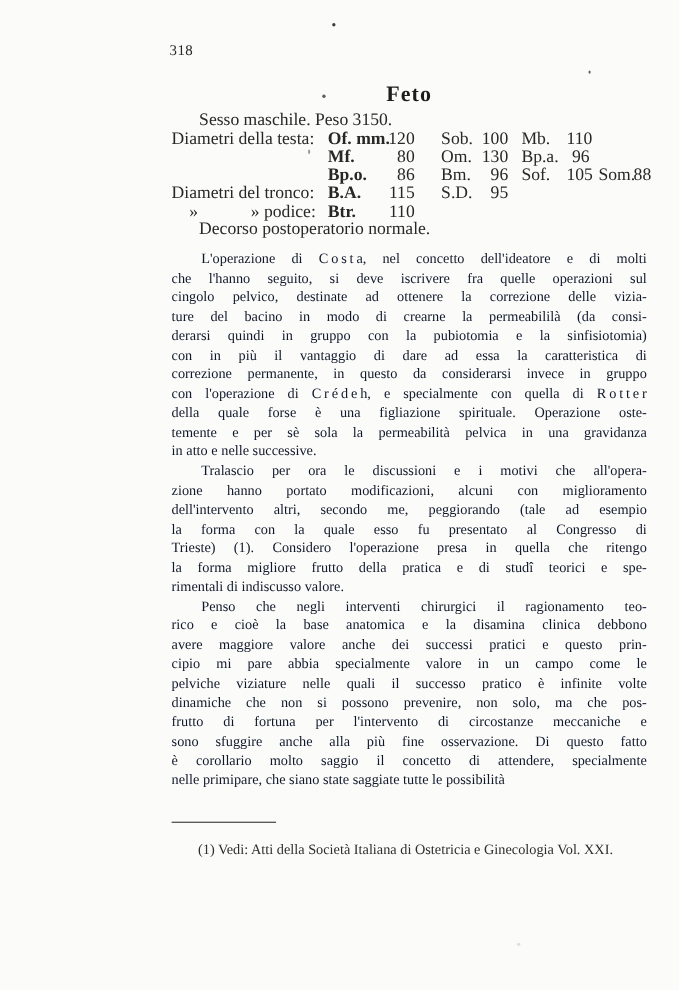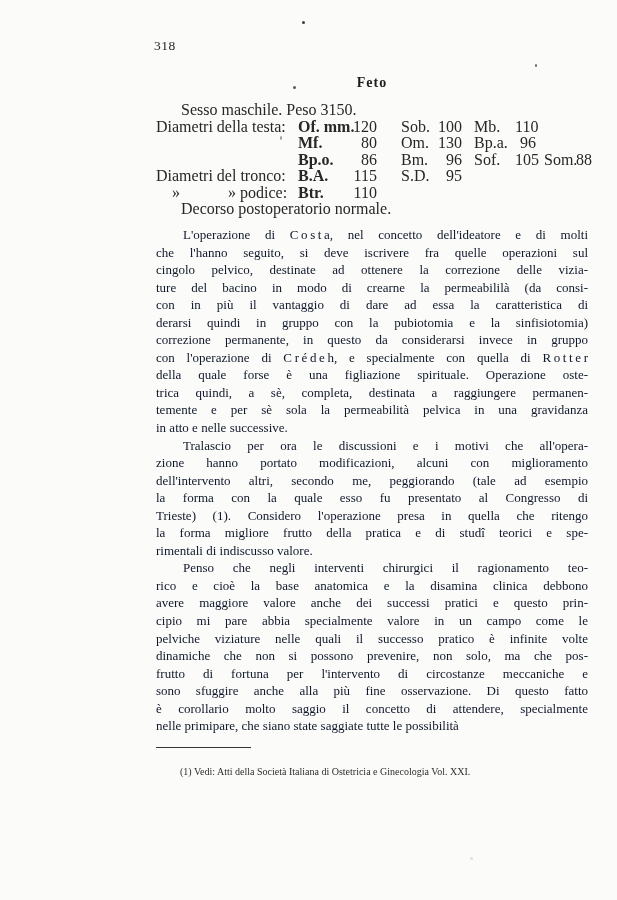--- a/index.html
+++ b/index.html
@@ -13,21 +13,21 @@
   }
   .page { position: relative; width: 617px; height: 900px; margin-left: 28px; }
 
   .page-number {
     position: absolute; left: 126px; top: 38px;
     font-size: 13.5px; letter-spacing: 0.5px; color: #262626;
   }
 
   .heading {
     position: absolute; left: 128px; top: 75px; width: 432px;
-    text-align: center; font-weight: bold; font-size: 14px;
+    text-align: center; font-weight: bold; font-size: 20px;
     letter-spacing: 1px; color: #1d1d1d;
   }
 
   .case-block {
     position: absolute; left: 128px; top: 102px; width: 460px;
     font-size: 16px; line-height: 16.5px; color: #272727;
   }
   .case-intro, .case-outcome { padding-left: 25px; }
   .case-row { display: flex; }
   .case-row .cell { display: inline-block; white-space: pre; }
@@ -53,21 +53,21 @@
   }
   .para .tline:first-child { text-indent: 27px; }
   .para .tline.lastline { text-align-last: left; }
 
   .footnote-rule {
     position: absolute; left: 128px; top: 747px; width: 95px;
     border-top: 1.3px solid #343434;
   }
   .footnote {
     position: absolute; left: 128px; top: 764px; width: 440px;
-    font-size: 10px; line-height: 16px; color: #2d2d2d;
+    font-size: 13px; line-height: 16px; color: #2d2d2d;
     text-indent: 24px;
   }
 
   .speck { position: absolute; border-radius: 50%; background: #3c3c3c; }
   .speck-1 { left: 274px; top: 21px;  width: 3px; height: 3px; }
   .speck-2 { left: 507px; top: 64px;  width: 2px; height: 3px; opacity: .8; }
   .speck-3 { left: 265px; top: 86px;  width: 3px; height: 3px; opacity: .85; }
   .speck-4 { left: 252px; top: 136px; width: 2px; height: 4px; opacity: .5; }
   .speck-5 { left: 442px; top: 857px; width: 3px; height: 3px; opacity: .15; }
 </style>
@@ -139,26 +139,25 @@
       </div>
     <div class="case-outcome">Decorso postoperatorio normale.</div>
   </div>
 
   <div class="text-block">
     <div class="para">
         <div class="tline">L'operazione di C o s t a, nel concetto dell'ideatore e di molti</div>
         <div class="tline">che l'hanno seguito, si deve iscrivere fra quelle operazioni sul</div>
         <div class="tline">cingolo pelvico, destinate ad ottenere la correzione delle vizia-</div>
         <div class="tline">ture del bacino in modo di crearne la permeabililà (da consi-</div>
+        <div class="tline">derarsi quindi in gruppo con la pubiotomia e la sinfisiotomia)</div>
         <div class="tline">con in più il vantaggio di dare ad essa la caratteristica di</div>
-        <div class="tline">derarsi quindi in gruppo con la pubiotomia e la sinfisiotomia)</div>
         <div class="tline">correzione permanente, in questo da considerarsi invece in gruppo</div>
         <div class="tline">con l'operazione di C r é d e h, e specialmente con quella di R o t t e r</div>
         <div class="tline">della quale forse è una figliazione spirituale. Operazione oste-</div>
-        <div class="tline">trica quindi, a sè, completa, destinata a raggiungere permanen-</div>
         <div class="tline">temente e per sè sola la permeabilità pelvica in una gravidanza</div>
         <div class="tline lastline">in atto e nelle successive.</div>
       </div>
     <div class="para">
         <div class="tline">Tralascio per ora le discussioni e i motivi che all'opera-</div>
         <div class="tline">zione hanno portato modificazioni, alcuni con miglioramento</div>
         <div class="tline">dell'intervento altri, secondo me, peggiorando (tale ad esempio</div>
         <div class="tline">la forma con la quale esso fu presentato al Congresso di</div>
         <div class="tline">Trieste) (1). Considero l'operazione presa in quella che ritengo</div>
         <div class="tline">la forma migliore frutto della pratica e di studî teorici e spe-</div>

